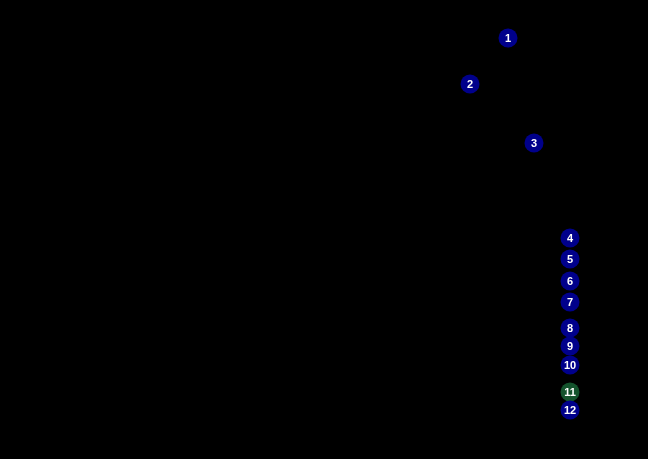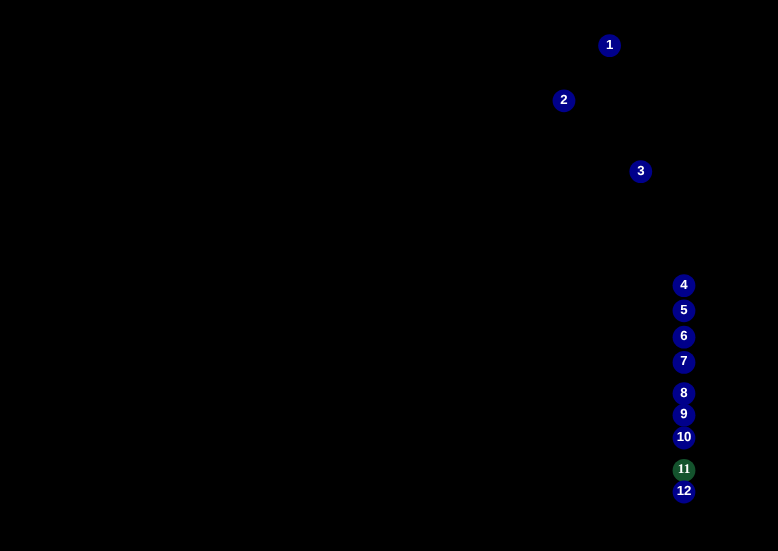--- a/index.html
+++ b/index.html
@@ -40,15 +40,15 @@
     <div class="marker" style="left: 508px; top: 38px; background: rgb(0, 0, 139); color: rgb(255, 255, 255);">1</div>
     <div class="marker" style="left: 470px; top: 84px; background: rgb(0, 0, 139); color: rgb(255, 255, 255);">2</div>
     <div class="marker" style="left: 534px; top: 143px; background: rgb(0, 0, 139); color: rgb(255, 255, 255);">3</div>
     <div class="marker" style="left: 570px; top: 238px; background: rgb(0, 0, 139); color: rgb(255, 255, 255);">4</div>
     <div class="marker" style="left: 570px; top: 259px; background: rgb(0, 0, 139); color: rgb(255, 255, 255);">5</div>
     <div class="marker" style="left: 570px; top: 281px; background: rgb(0, 0, 139); color: rgb(255, 255, 255);">6</div>
     <div class="marker" style="left: 570px; top: 302px; background: rgb(0, 0, 139); color: rgb(255, 255, 255);">7</div>
     <div class="marker" style="left: 570px; top: 328px; background: rgb(0, 0, 139); color: rgb(255, 255, 255);">8</div>
     <div class="marker" style="left: 570px; top: 346px; background: rgb(0, 0, 139); color: rgb(255, 255, 255);">9</div>
     <div class="marker" style="left: 570px; top: 365px; background: rgb(0, 0, 139); color: rgb(255, 255, 255); text-align: center;">10</div>
-    <div class="marker" style="left: 570px; top: 392px; background: #14532d; color: rgb(255, 255, 255); font-family: Liberation Serif, serif;">11</div>
+    <div class="marker" style="left: 570px; top: 392px; background: #14532d; color: rgb(255, 255, 255);">11</div>
     <div class="marker" style="left: 570px; top: 410px; background: rgb(0, 0, 139); color: rgb(255, 255, 255); text-align: center;">12</div>
   </div>
 
 </body></html>

